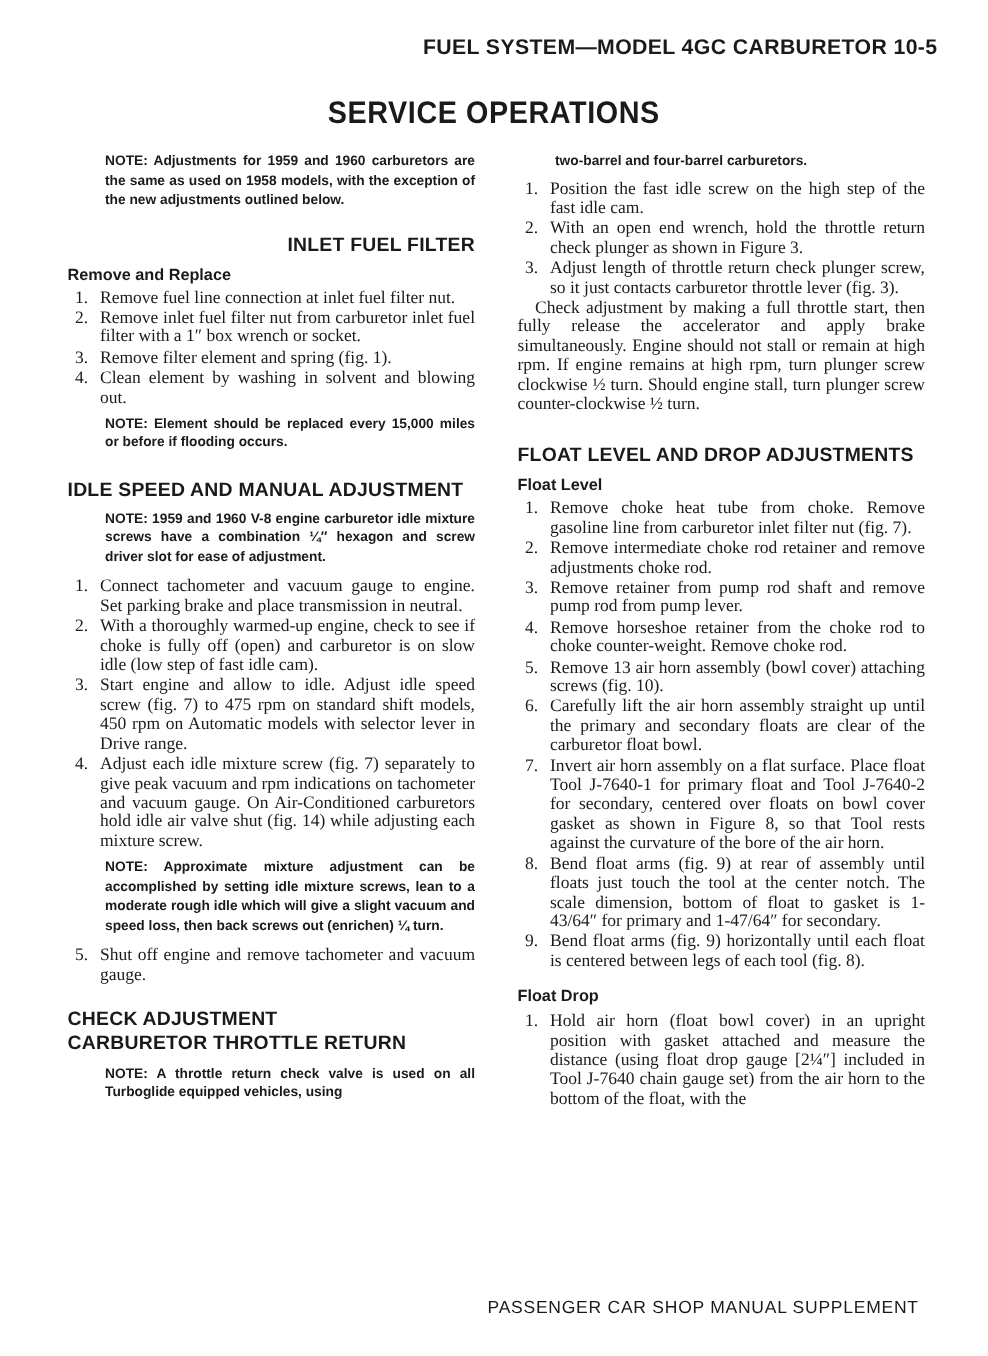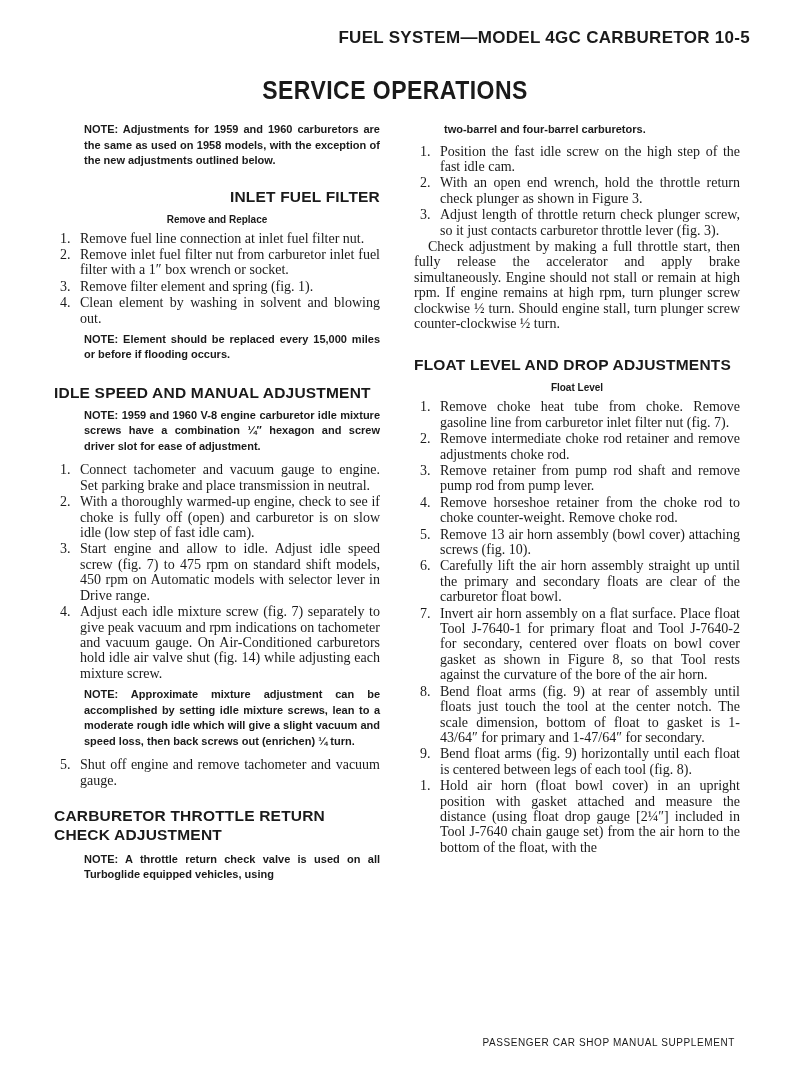--- a/index.html
+++ b/index.html
@@ -4,27 +4,27 @@
 <style>
   html, body { margin: 0; padding: 0; background: #ffffff; }
   body { width: 790px; height: 1085px; position: relative; overflow: hidden; color: #1a1a1a; }
   #running-head { position: absolute; top: 28px; right: 40px; font-family: "Liberation Sans", sans-serif; font-weight: bold; font-size: 17px; letter-spacing: 0.3px; }
   #page-title { position: absolute; top: 76px; left: 0; width: 790px; text-align: center; font-family: "Liberation Sans", sans-serif; font-weight: bold; font-size: 25px; letter-spacing: 0.5px; transform: scaleX(0.92); }
   .col { position: absolute; top: 120px; }
   #col-left { left: 54px; width: 326px; }
   #col-right { left: 414px; width: 326px; }
   .note { font-family: "Liberation Sans", sans-serif; font-weight: bold; font-size: 11px; line-height: 15.5px; text-align: justify; margin: 0 0 0 30px; }
   .h2 { font-family: "Liberation Sans", sans-serif; font-weight: bold; font-size: 15.5px; line-height: 19px; margin: 16px 0 6px 0; letter-spacing: 0.2px; }
-  .h3 { font-family: "Liberation Sans", sans-serif; font-weight: bold; font-size: 10px; line-height: 15px; margin: 4px 0 4px 0; text-align: center; }
+  .h3 { font-family: "Liberation Sans", sans-serif; font-weight: bold; font-size: 13px; line-height: 15px; margin: 4px 0 4px 0; }
   ol.steps { list-style: none; padding: 0; margin: 0; }
   ol.steps li { position: relative; padding-left: 26px; font-family: "Liberation Serif", serif; font-size: 14px; line-height: 15.4px; text-align: justify; margin-bottom: 1px; }
   ol.steps li .num { position: absolute; left: 6px; top: 0; }
   .para { font-family: "Liberation Serif", serif; font-size: 14px; line-height: 15.4px; text-align: justify; text-indent: 14px; margin: 0; }
   .note-inner { margin: 6px 0 8px 30px; }
-  #footer { position: absolute; top: 1037px; right: 55px; font-family: "Liberation Sans", sans-serif; font-size: 10px; letter-spacing: 0.6px; }
+  #footer { position: absolute; top: 1037px; right: 55px; font-family: "Liberation Sans", sans-serif; font-size: 14px; letter-spacing: 0.6px; }
 </style>
 </head>
 <body>
 
 <div id="running-head">FUEL SYSTEM—MODEL 4GC CARBURETOR 10-5</div>
 <div id="page-title">SERVICE OPERATIONS</div>
 
 <div class="col" id="col-left">
   <p class="note" style="margin-top:2px;">NOTE: Adjustments for 1959 and 1960 carburetors are the same as used on 1958 models, with the exception of the new adjustments outlined below.</p>
 
@@ -45,22 +45,22 @@
     <li><span class="num">2.</span><span>With a thoroughly warmed-up engine, check to see if choke is fully off (open) and carburetor is on slow idle (low step of fast idle cam).</span></li>
     <li><span class="num">3.</span><span>Start engine and allow to idle. Adjust idle speed screw (fig. 7) to 475 rpm on standard shift models, 450 rpm on Automatic models with selector lever in Drive range.</span></li>
     <li><span class="num">4.</span><span>Adjust each idle mixture screw (fig. 7) separately to give peak vacuum and rpm indications on tachometer and vacuum gauge. On Air-Conditioned carburetors hold idle air valve shut (fig. 14) while adjusting each mixture screw.</span></li>
   </ol>
   <p class="note note-inner">NOTE: Approximate mixture adjustment can be accomplished by setting idle mixture screws, lean to a moderate rough idle which will give a slight vacuum and speed loss, then back screws out (enrichen) ¼ turn.</p>
   <ol class="steps">
     <li><span class="num">5.</span><span>Shut off engine and remove tachometer and vacuum gauge.</span></li>
   </ol>
 
   <div class="h2" style="margin-top:18px; margin-bottom:8px;">
+    <div>CHECK ADJUSTMENT</div>
     <div>CARBURETOR THROTTLE RETURN</div>
-    <div>CHECK ADJUSTMENT</div>
   </div>
   <p class="note">NOTE: A throttle return check valve is used on all Turboglide equipped vehicles, using</p>
 </div>
 
 <div class="col" id="col-right">
   <p class="note" style="margin-top:2px; margin-bottom:6px;">two-barrel and four-barrel carburetors.</p>
   <ol class="steps">
     <li><span class="num">1.</span><span>Position the fast idle screw on the high step of the fast idle cam.</span></li>
     <li><span class="num">2.</span><span>With an open end wrench, hold the throttle return check plunger as shown in Figure 3.</span></li>
     <li><span class="num">3.</span><span>Adjust length of throttle return check plunger screw, so it just contacts carburetor throttle lever (fig. 3).</span></li>
@@ -74,18 +74,19 @@
     <li><span class="num">2.</span><span>Remove intermediate choke rod retainer and remove adjustments choke rod.</span></li>
     <li><span class="num">3.</span><span>Remove retainer from pump rod shaft and remove pump rod from pump lever.</span></li>
     <li><span class="num">4.</span><span>Remove horseshoe retainer from the choke rod to choke counter-weight. Remove choke rod.</span></li>
     <li><span class="num">5.</span><span>Remove 13 air horn assembly (bowl cover) attaching screws (fig. 10).</span></li>
     <li><span class="num">6.</span><span>Carefully lift the air horn assembly straight up until the primary and secondary floats are clear of the carburetor float bowl.</span></li>
     <li><span class="num">7.</span><span>Invert air horn assembly on a flat surface. Place float Tool J-7640-1 for primary float and Tool J-7640-2 for secondary, centered over floats on bowl cover gasket as shown in Figure 8, so that Tool rests against the curvature of the bore of the air horn.</span></li>
     <li><span class="num">8.</span><span>Bend float arms (fig. 9) at rear of assembly until floats just touch the tool at the center notch. The scale dimension, bottom of float to gasket is 1-43/64″ for primary and 1-47/64″ for secondary.</span></li>
     <li><span class="num">9.</span><span>Bend float arms (fig. 9) horizontally until each float is centered between legs of each tool (fig. 8).</span></li>
   </ol>
 
+  <div class="h3" style="margin-top:12px; margin-bottom:6px;">Float Drop</div>
   <ol class="steps">
     <li><span class="num">1.</span><span>Hold air horn (float bowl cover) in an upright position with gasket attached and measure the distance (using float drop gauge [2¼″] included in Tool J-7640 chain gauge set) from the air horn to the bottom of the float, with the</span></li>
   </ol>
 </div>
 
 <div id="footer">PASSENGER CAR SHOP MANUAL SUPPLEMENT</div>
 
 </body></html>

